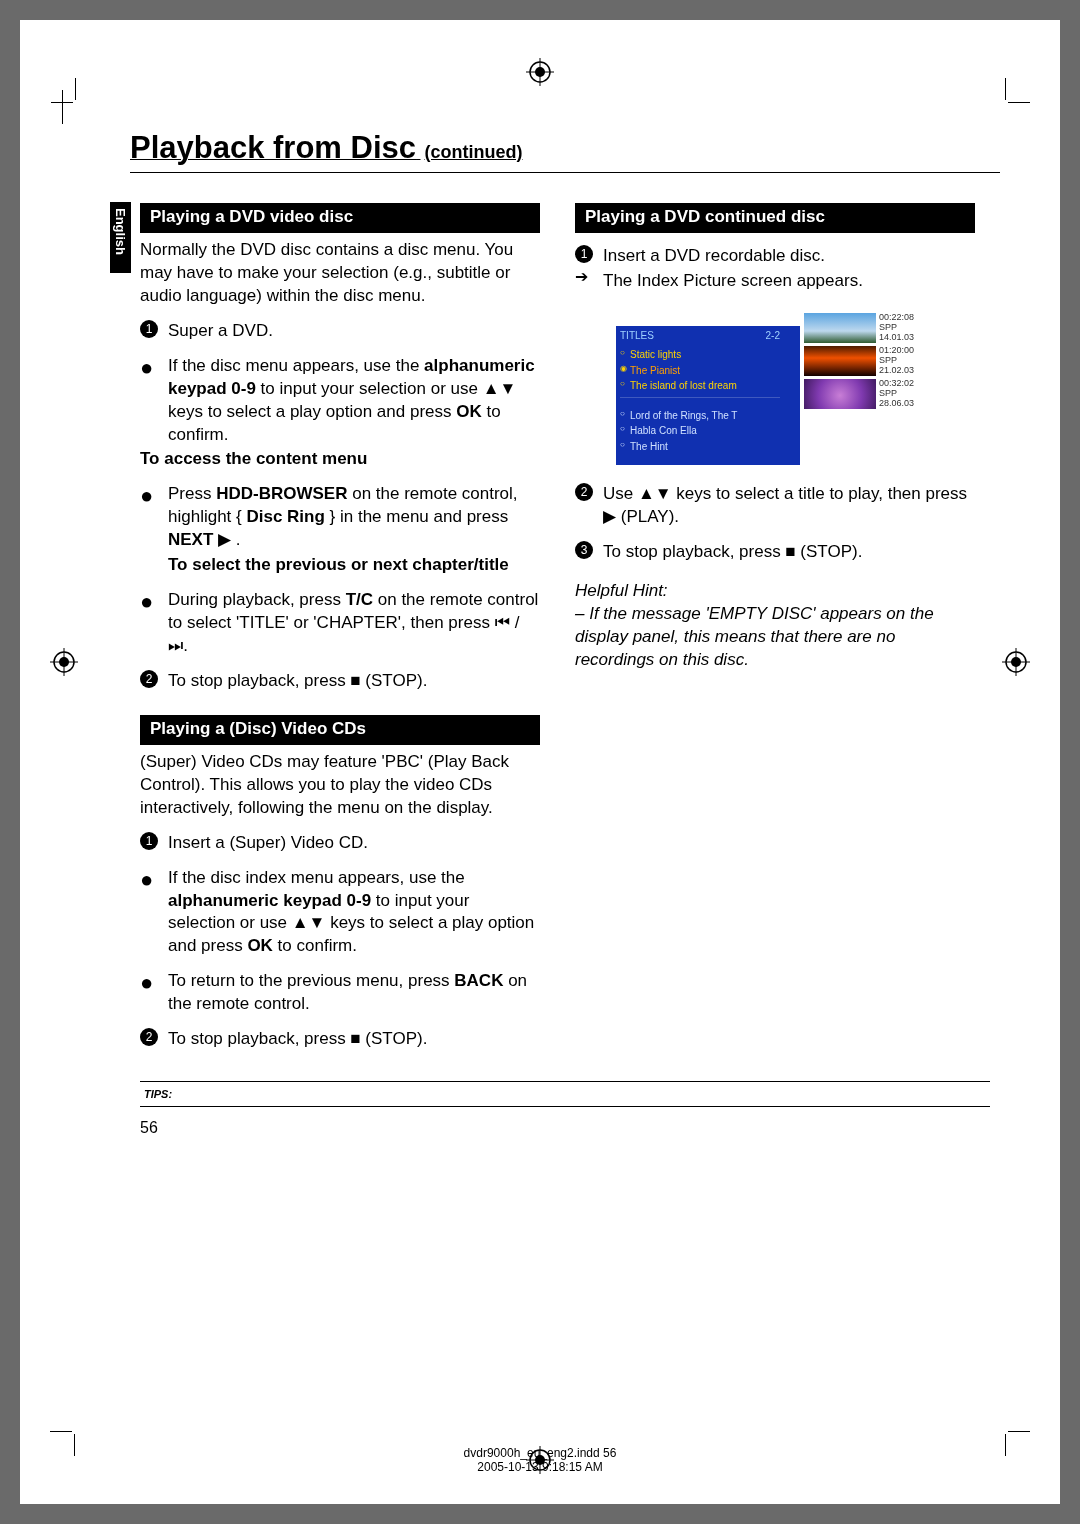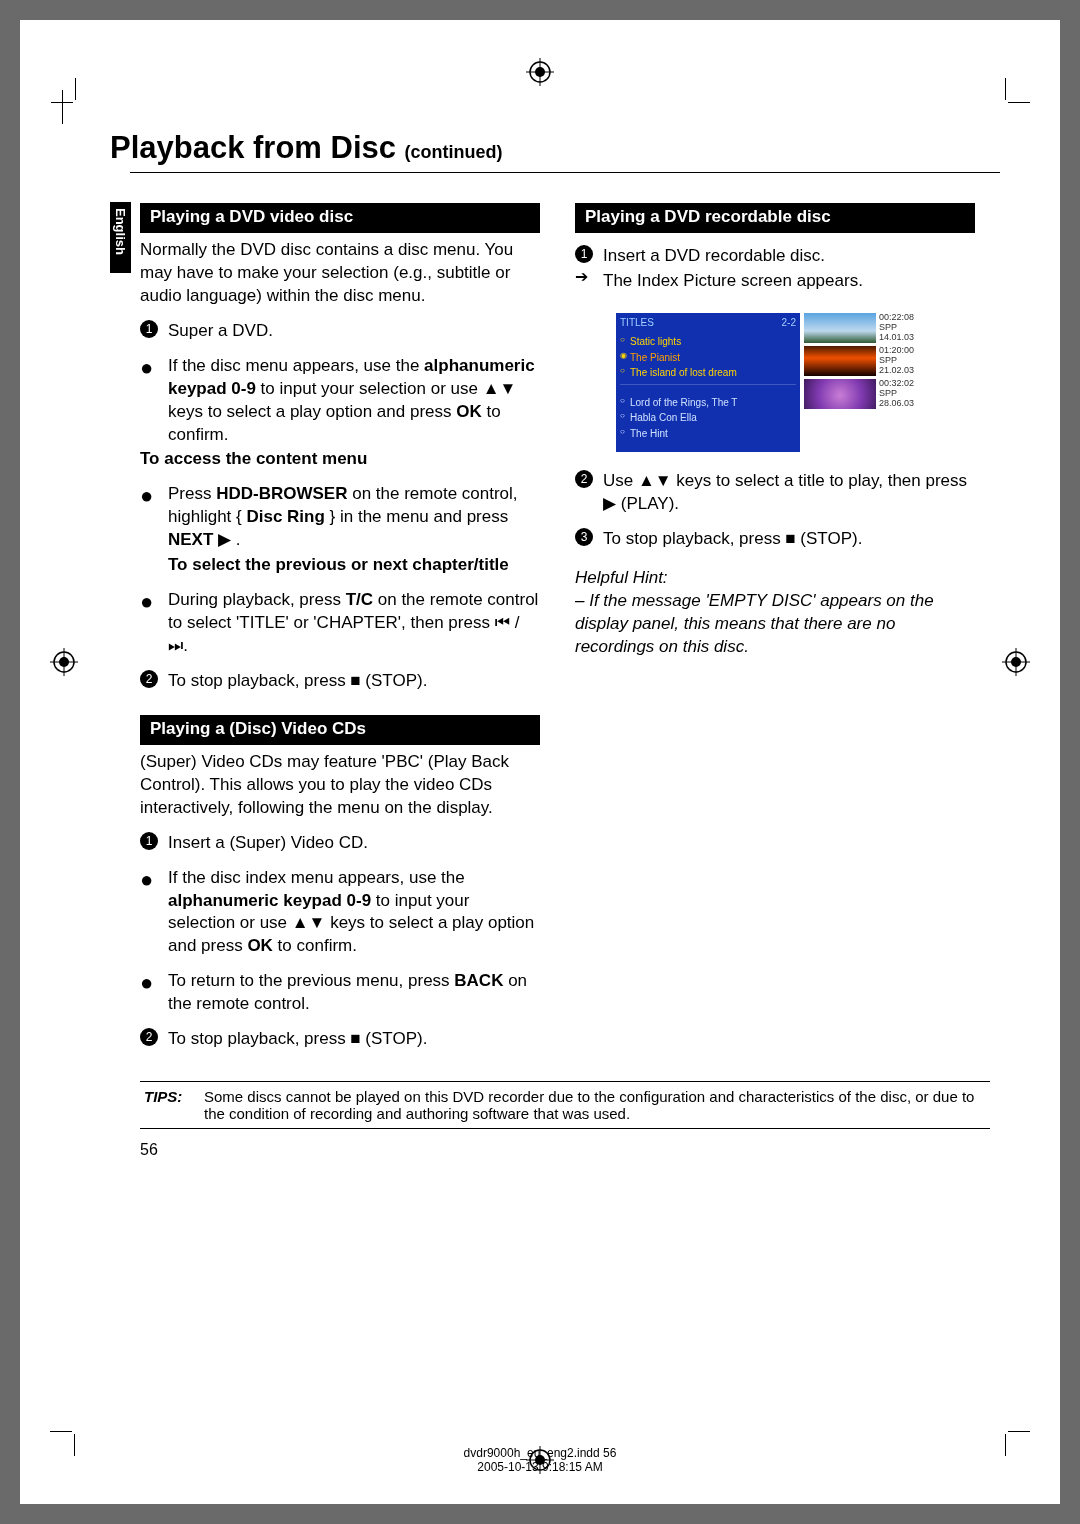--- a/index.html
+++ b/index.html
@@ -52,21 +52,22 @@
   .crop-bl::before{ content:""; position:absolute; bottom:-12px; left:12px; height:22px; border-left:1px solid #000;}
   .crop-br { bottom: 60px; right: 42px; }
   .crop-br::after { content:""; position:absolute; bottom:12px; right:-12px; width:22px; border-top:1px solid #000;}
   .crop-br::before{ content:""; position:absolute; bottom:-12px; right:12px; height:22px; border-left:1px solid #000;}
 
   .content {
     margin-top: 70px;
   }
   .title-row {
     margin-bottom: 6px;
-    margin-left: 30px;
+    margin-left: 50px;
+    text-decoration: underline;
   }
   .title-main {
     font-size: 31px;
     font-weight: bold;
     display: inline;
   }
   .title-sub {
     font-size: 18px;
     font-weight: bold;
     display: inline;
@@ -124,21 +125,21 @@
     line-height: 0.6;
     padding-top: 6px;
   }
   .step-text { flex: 1; }
   .bold { font-weight: bold; }
   .sub-heading { font-weight: bold; margin-top: 14px; }
   .tips-row {
     margin-top: 30px;
     margin-left: 60px;
     margin-right: 10px;
-    font-size: 15px;
+    font-size: 11px;
     border-top: 1px solid #000;
     border-bottom: 1px solid #000;
     padding: 6px 4px;
     display: flex;
     gap: 10px;
   }
   .tips-label { font-style: italic; font-weight: bold; flex: 0 0 50px;}
   .page-num {
     margin-top: 12px;
     margin-left: 60px;
@@ -166,21 +167,22 @@
     background: #fff;
     padding: 6px;
     font-size: 10px;
     display: flex;
     gap: 4px;
   }
   .ip-left {
     background: #1030b0;
     color: #fff;
     flex: 1;
-    padding: 3px 4px 10px 4px;
+    padding: 3px 20px 10px 4px;
+    margin-top: 13px;
   }
   .ip-titles-row {
     display: flex; justify-content: space-between;
     color: #9fd0ff;
     padding-bottom: 2px;
     margin-bottom: 4px;
   }
   .ip-item { color: #ffd400; padding-left: 10px; position: relative; margin: 2px 0;}
   .ip-item::before { content:"○"; position:absolute; left:0; top:0; font-size:8px;}
   .ip-item.sel { color:#ffa000;}
@@ -323,21 +325,21 @@
             <svg width="18" height="18">
                 <circle cx="9" cy="9" r="9" fill="#000"></circle>
                 <text x="9" y="13" text-anchor="middle" fill="#fff" font-size="12" font-family="Arial">2</text>
               </svg>
           </span>
           <span class="step-text">To stop playback, press ■ (STOP).</span>
         </div>
       </div>
 
       <div class="col">
-        <div class="section-header">Playing a DVD recordable disc</div>
+        <div class="section-header">Playing a DVD continued disc</div>
 
         <div class="step-row">
           <span class="step-num">
             <svg width="18" height="18">
                 <circle cx="9" cy="9" r="9" fill="#000"></circle>
                 <text x="9" y="13" text-anchor="middle" fill="#fff" font-size="12" font-family="Arial">1</text>
               </svg>
           </span>
           <span class="step-text">Insert a DVD recordable disc.</span>
         </div>
@@ -410,21 +412,20 @@
 
         <div class="hint-block">
           <div class="hint-title">Helpful Hint:</div>
           <div>– If the message 'EMPTY DISC' appears on the display panel, this means that there are no recordings on this disc.</div>
         </div>
       </div>
     </div>
 
     <div class="tips-row">
       <span class="tips-label">TIPS:</span>
-      <span>Some discs cannot be played on this DVD recorder due to the configuration and characteristics of the disc, or due to the condition of recording and authoring software that was used.</span>
     </div>
     <div class="page-num">56</div>
   </div>
 
   <div class="reg-mark reg-bottom">
     <svg width="28" height="28">
         <circle cx="14" cy="14" r="10" fill="none" stroke="#000" stroke-width="1.5"></circle>
         <circle cx="14" cy="14" r="5" fill="#000"></circle>
         <line x1="14" y1="0" x2="14" y2="28" stroke="#000"></line>
         <line x1="0" y1="14" x2="28" y2="14" stroke="#000"></line>

